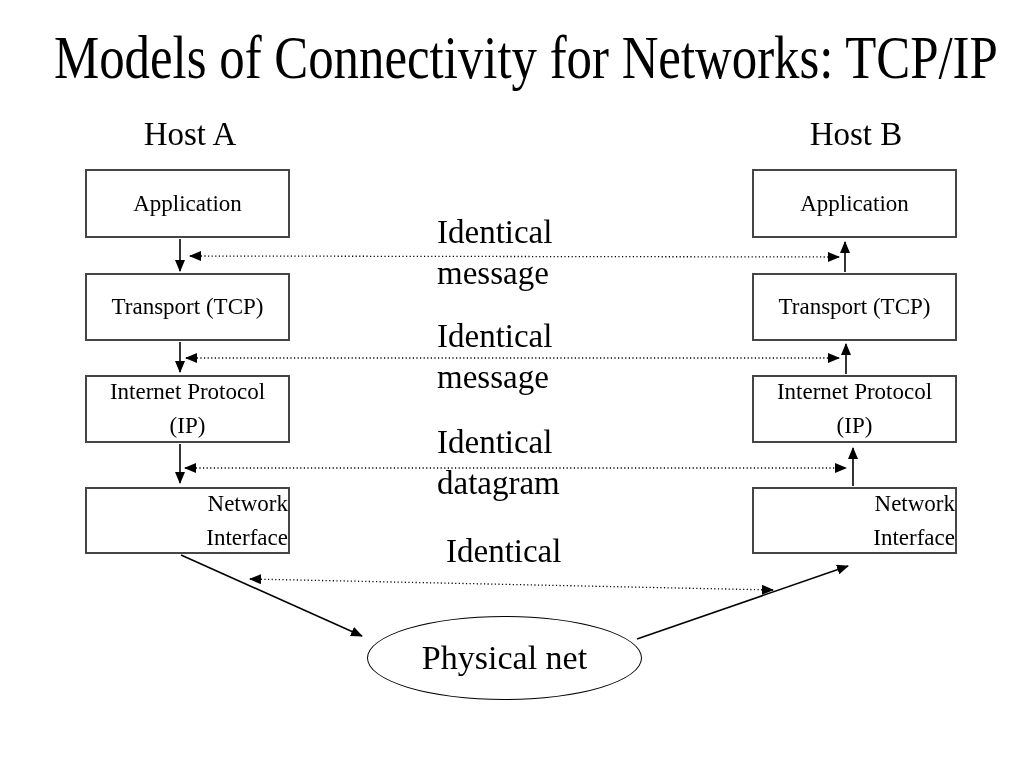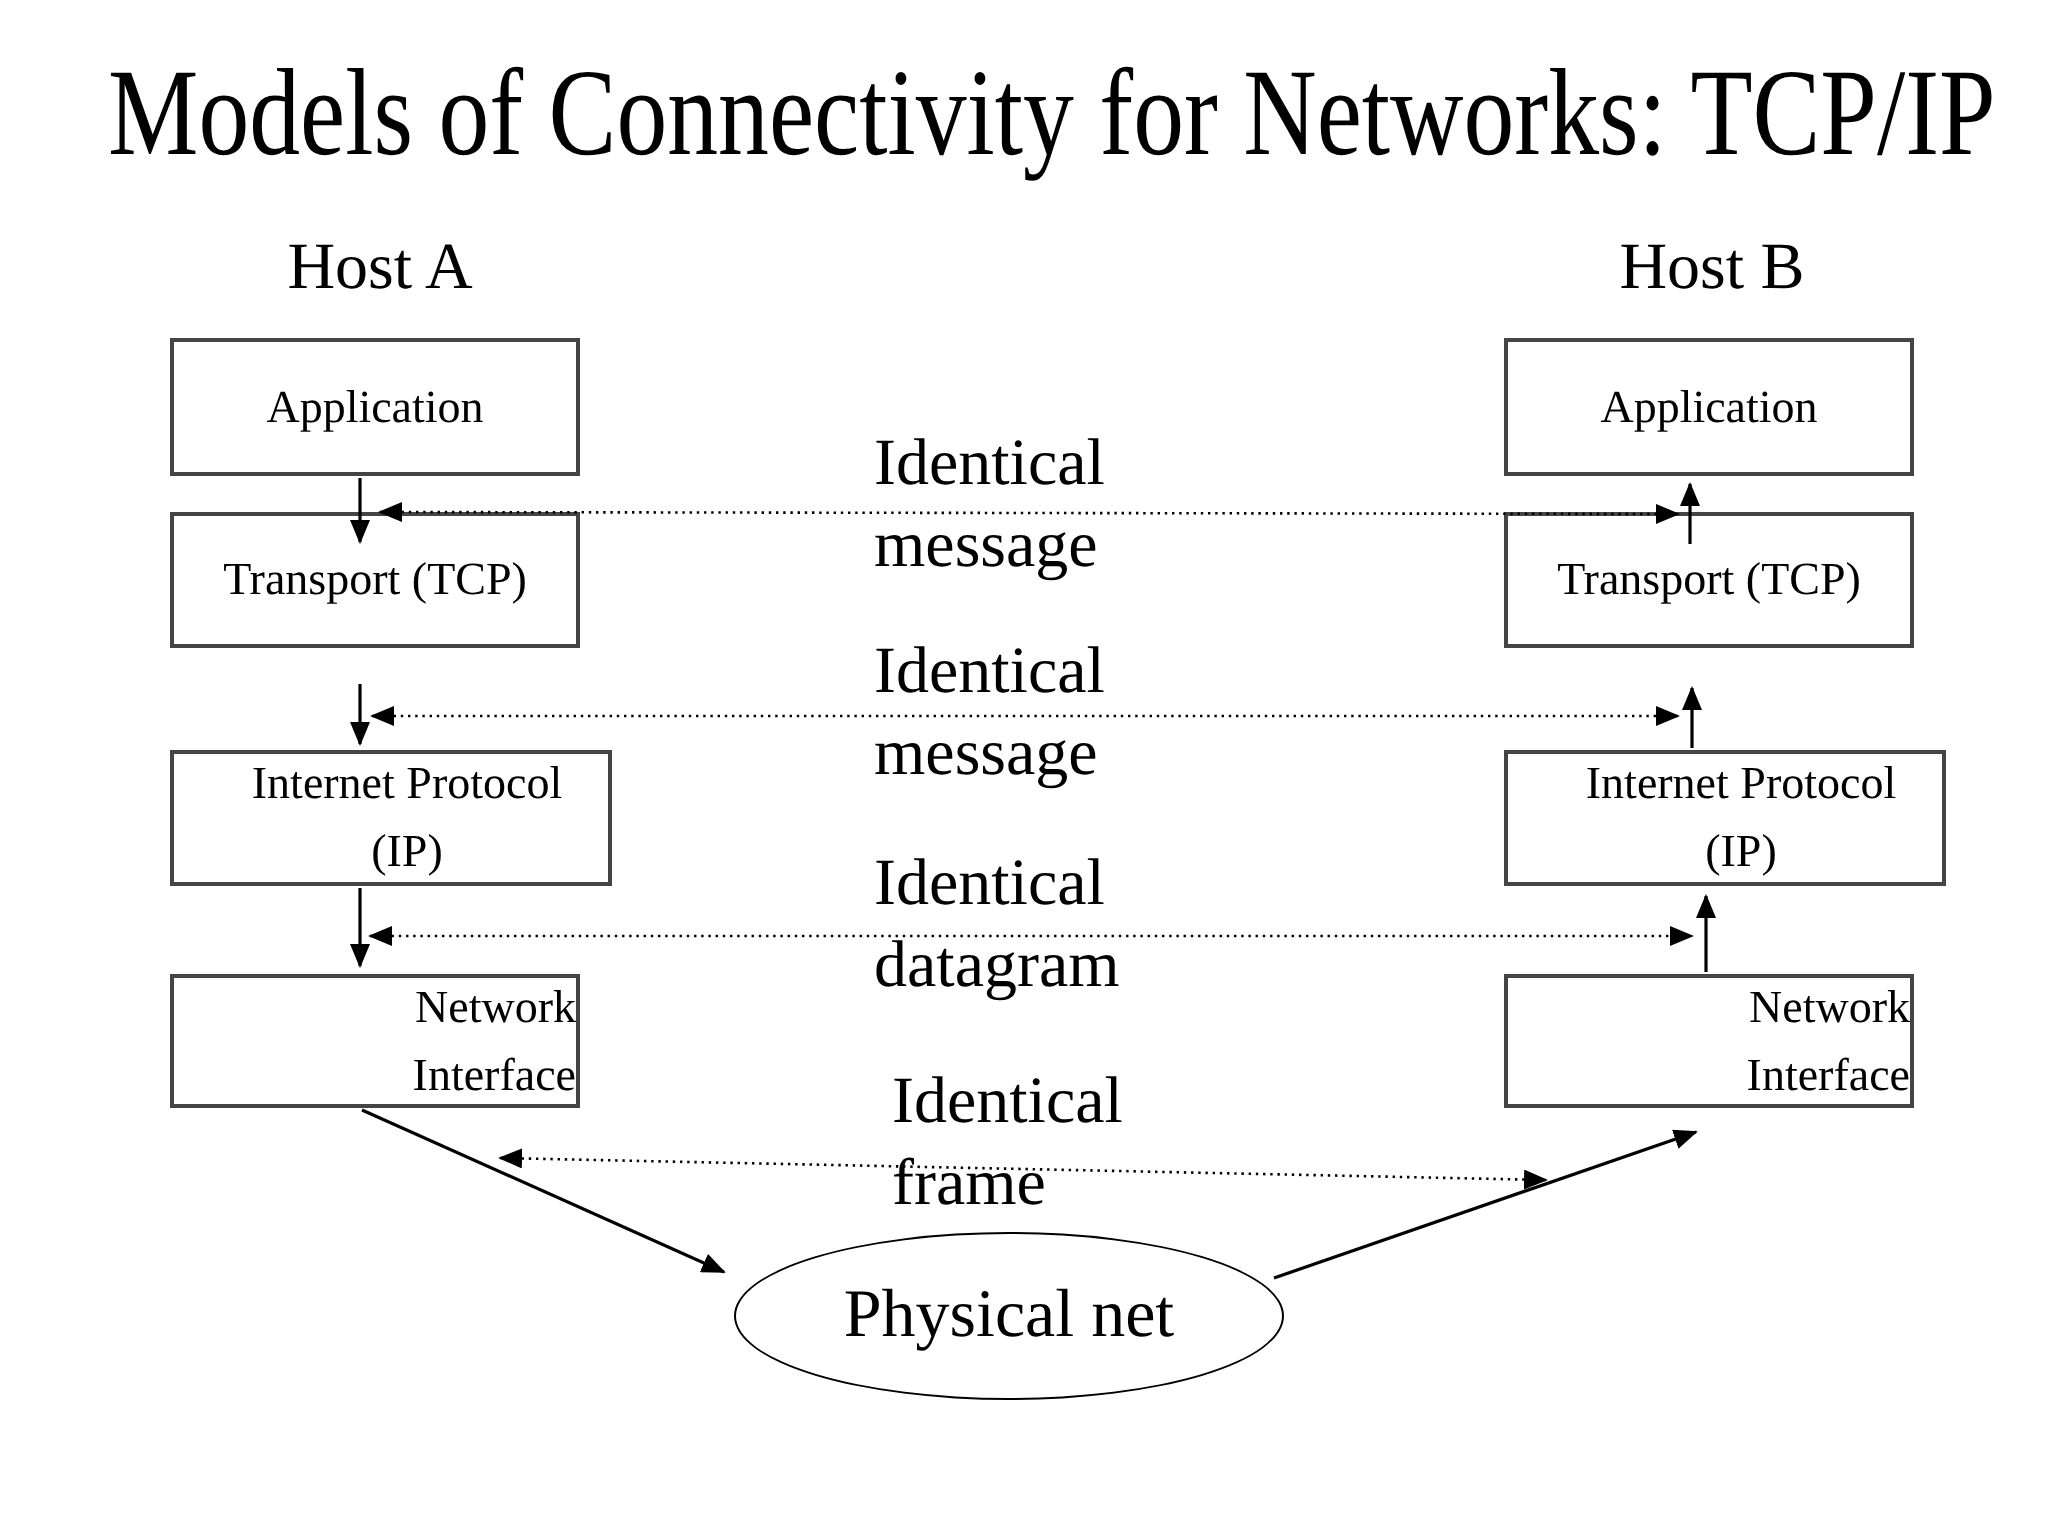--- a/index.html
+++ b/index.html
@@ -34,22 +34,22 @@
   .box{
     position:absolute;width:201px;
     background:var(--background);
     border:2px solid var(--box_border);
     display:flex;flex-direction:column;align-items:center;justify-content:center;
     text-align:center;font-size:23px;line-height:34px;
   }
   .col-a{left:85px;}
   .col-b{left:752px;}
   .row-app{top:169px;height:65px;}
-  .row-tcp{top:256px;height:64px;font-family:Liberation Serif, serif;}
-  .row-ip{top:375px;height:64px;padding-left:16px;}
+  .row-tcp{top:273px;height:64px;font-family:Liberation Serif, serif;}
+  .row-ip{top:375px;height:64px;}
   .row-nif{top:487px;height:63px;align-items:flex-end;}
   .box span{display:block;white-space:nowrap;}
   .xlabel{
     position:absolute;font-size:33px;line-height:41px;text-align:left;
   }
   .xlabel span{display:block;white-space:nowrap;}
   .xl-1{left:437px;top:212px;}
   .xl-2{left:437px;top:316px;}
   .xl-3{left:437px;top:422px;}
   .xl-4{left:446px;top:531px;}
@@ -114,21 +114,20 @@
   <div class="xlabel xl-2">
     <span>Identical</span>
     <span>message</span>
   </div>
   <div class="xlabel xl-3">
     <span>Identical</span>
     <span>datagram</span>
   </div>
   <div class="xlabel xl-4">
     <span>Identical</span>
-    <span>frame</span>
   </div>
 
   <div class="physical-net">
     <span>Physical net</span>
   </div>
 
   <svg class="connectors" width="1024" height="768" viewBox="0 0 1024 768">
     <defs>
       <marker id="ah" viewBox="0 0 12 10" refX="11" refY="5" markerWidth="12" markerHeight="10" markerUnits="userSpaceOnUse" orient="auto-start-reverse">
         <path d="M0,0 L12,5 L0,10 Z"></path>

